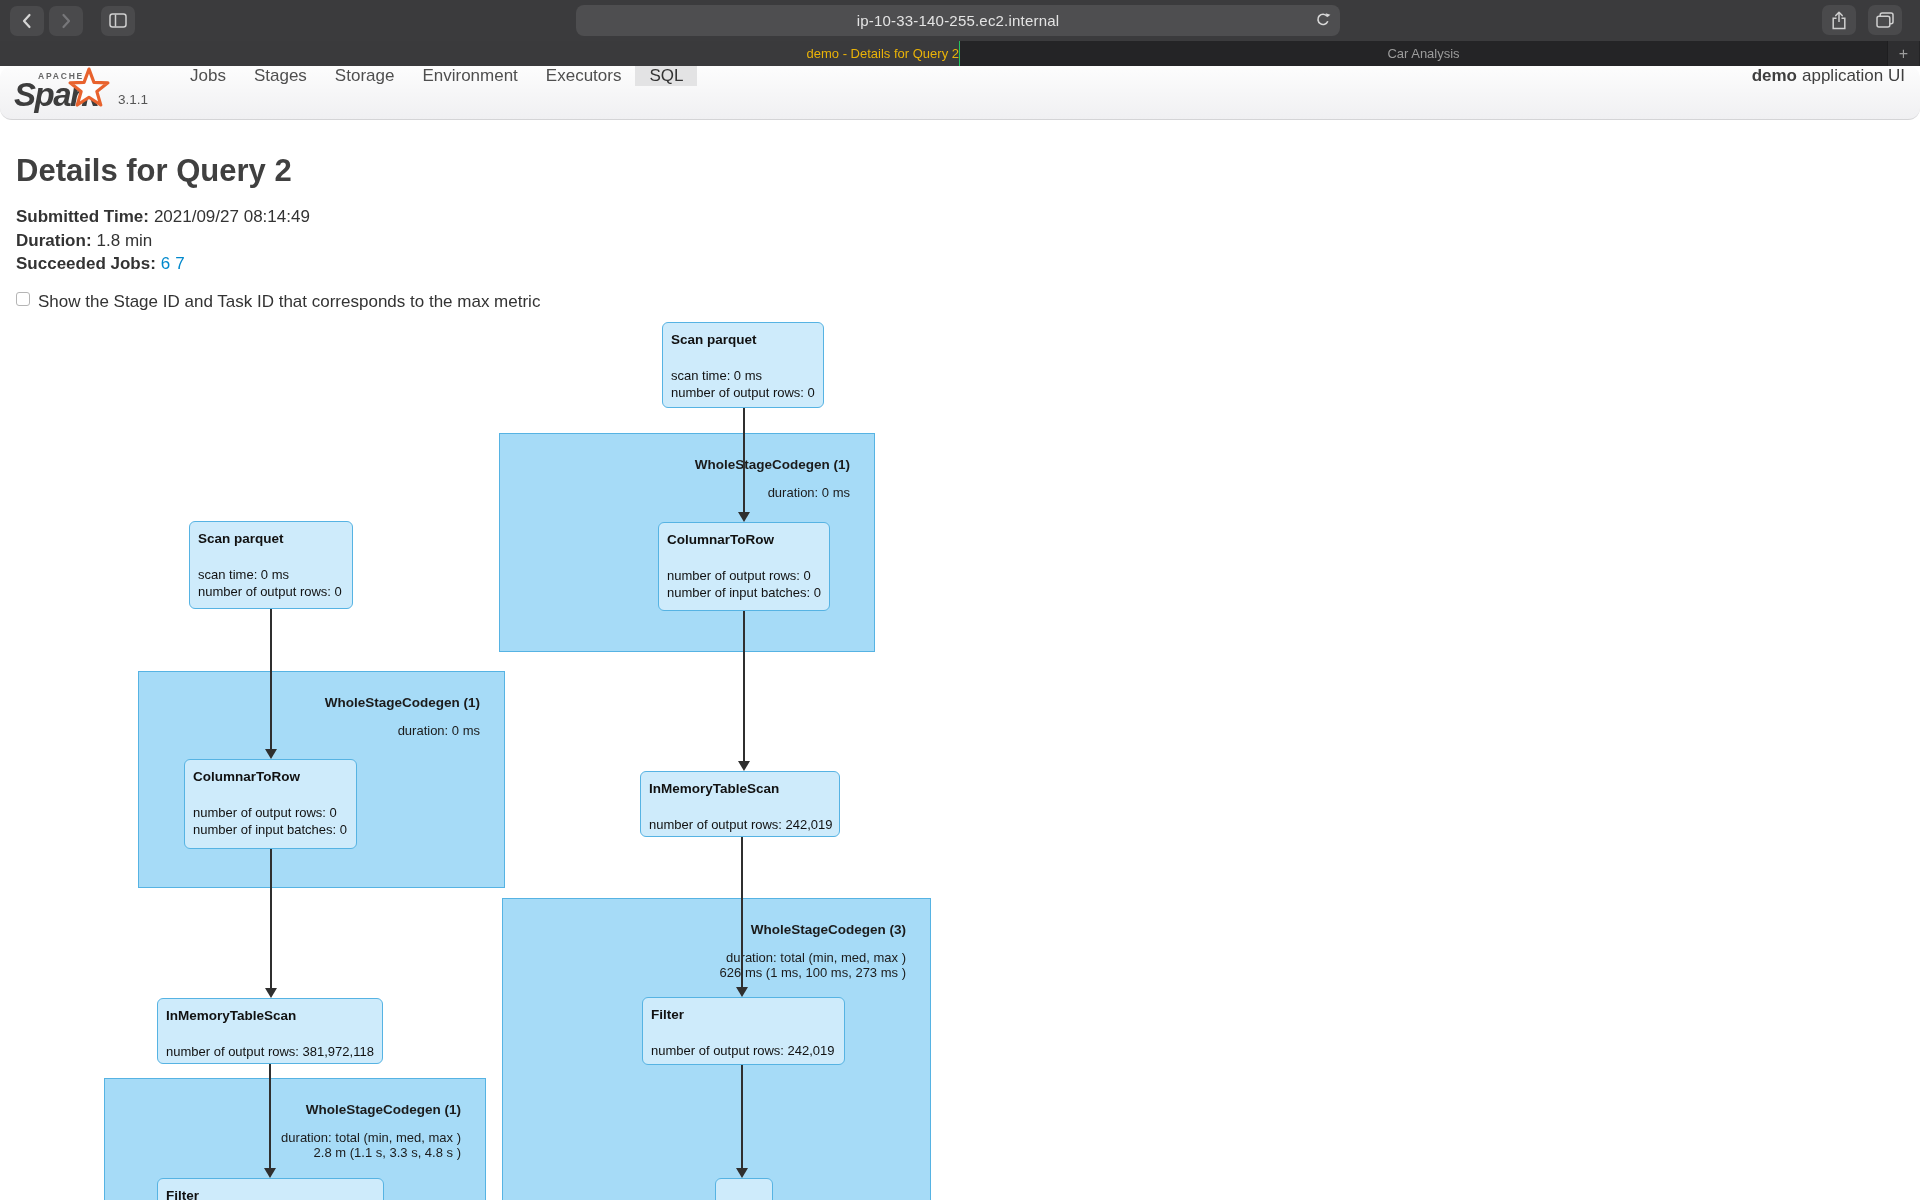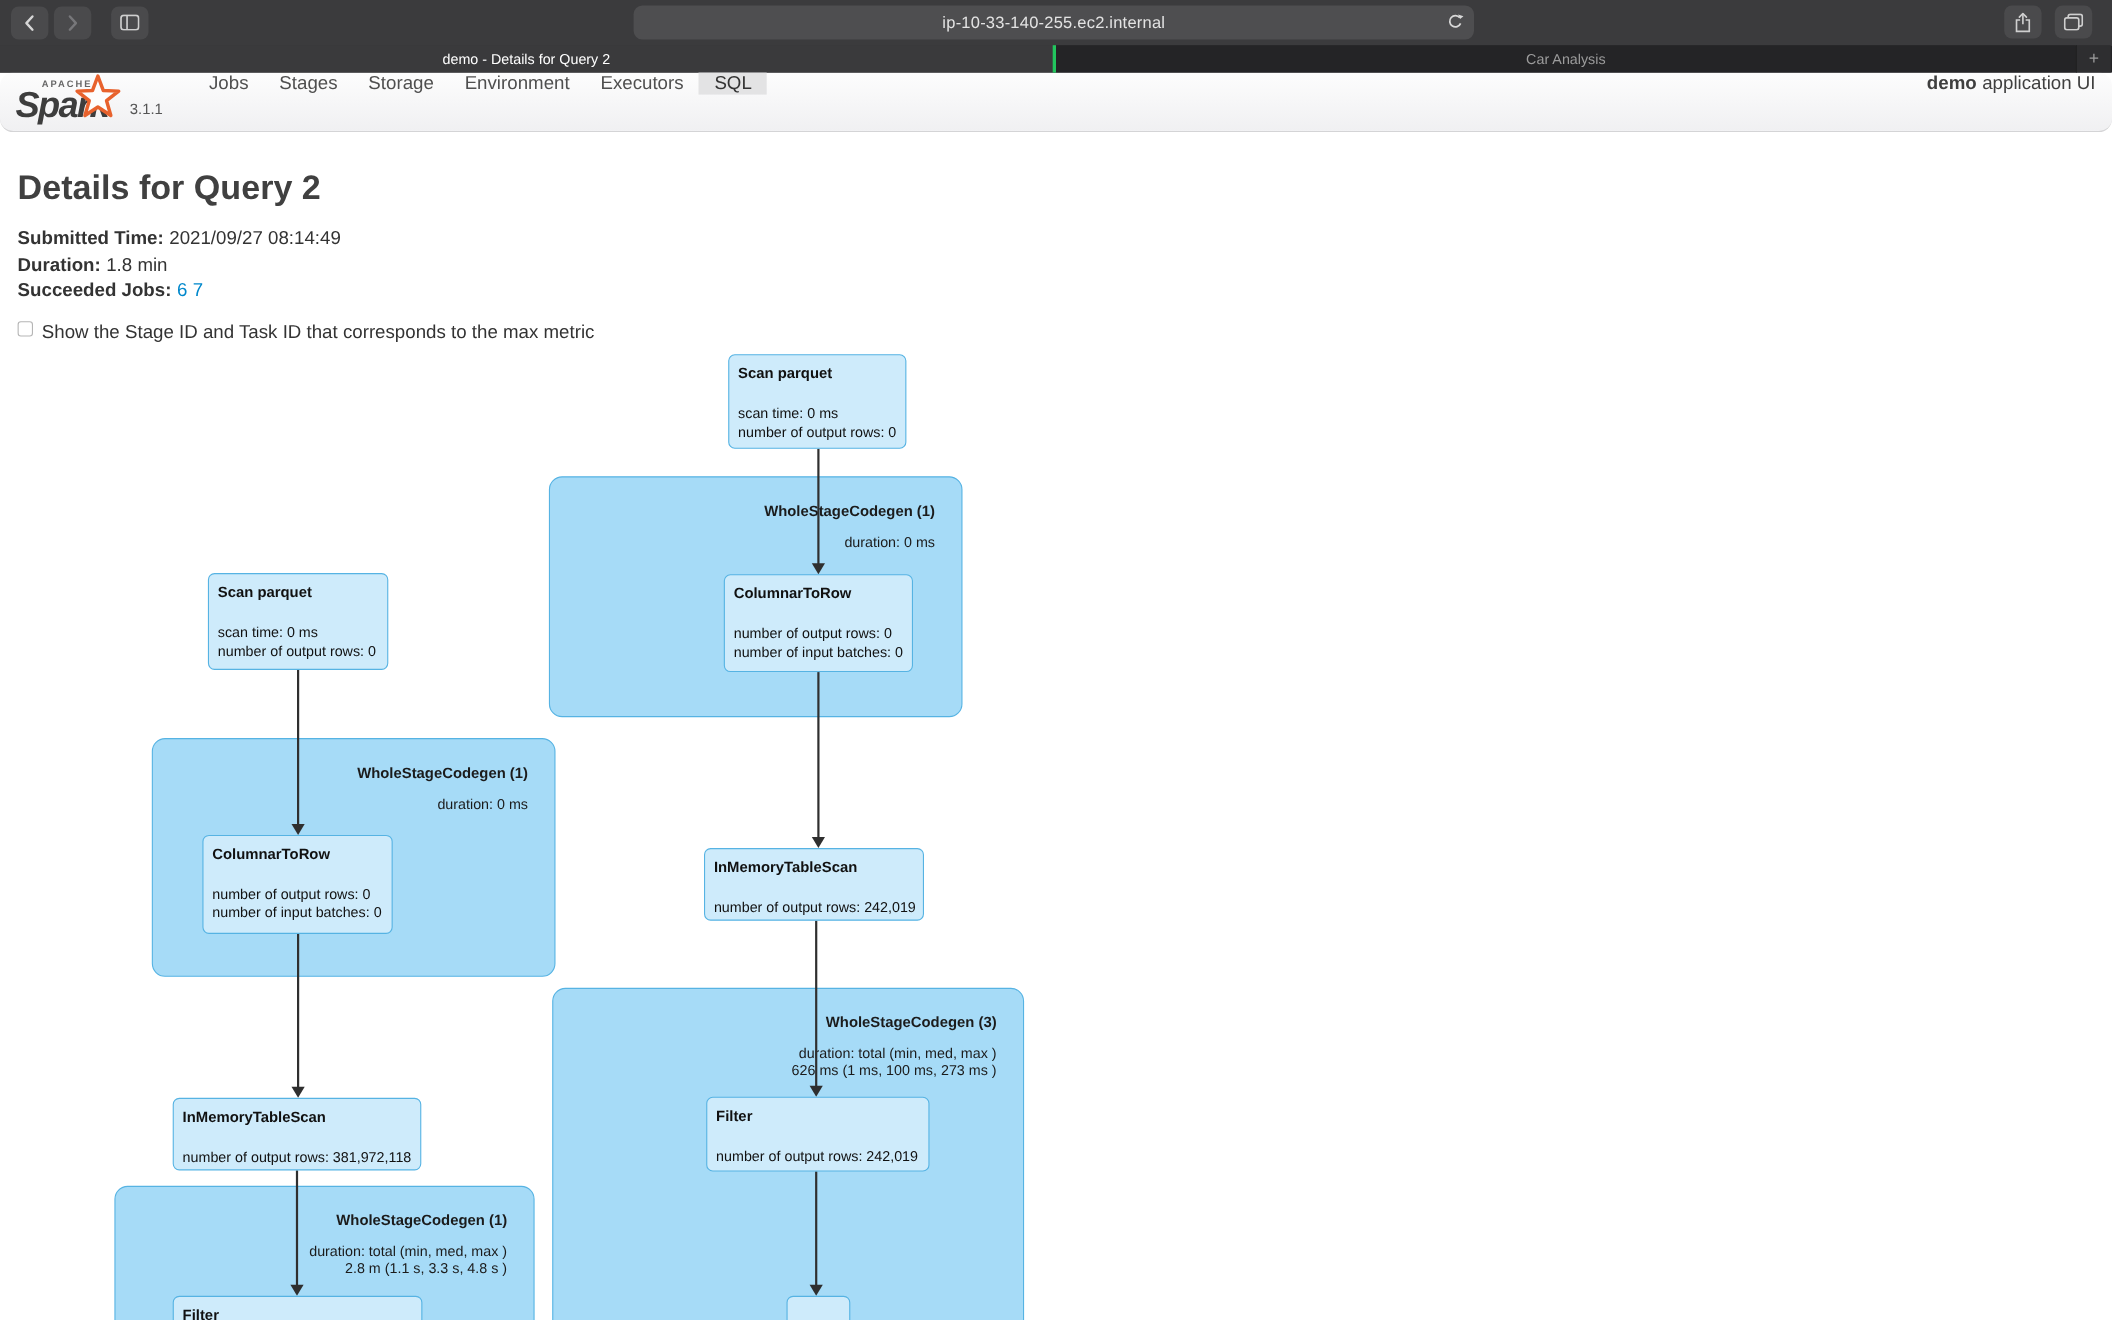--- a/index.html
+++ b/index.html
@@ -14,21 +14,21 @@
   .tb-btn.fwd  { margin-left:5px; }
   .tb-btn.side { margin-left:18px; }
   .urlbar { position:absolute; left:576px; top:5px; width:764px; height:31px; background:#4E4E50; border-radius:8px; display:flex; align-items:center; justify-content:center; }
   .urlbar .url-text { color:#E3E3E3; font-size:15px; letter-spacing:.2px; }
   .urlbar .reload { position:absolute; right:9px; top:7px; }
   .tb-btn.share { position:absolute; left:1822px; top:5px; }
   .tb-btn.tabsbtn { position:absolute; left:1868px; top:5px; }
 
   .tabstrip { height:25px; background:#242426; display:flex; }
   .tab { height:25px; display:flex; align-items:center; justify-content:center; font-size:13px; }
-  .tab.active { width:960px; background:#3A3A3C; color:#ffffff; border-right:3px solid #22c55e; }
+  .tab.active { width:960px; background:#3A3A3C; color:#eab308; border-right:1px solid #22c55e;justify-content:flex-end; }
   .tab.inactive { width:927px; background:#242426; color:#9C9C9C; }
   .newtab { width:32px; height:25px; border-left:1px solid #1E1E20; background:#2E2E30; color:#9C9C9C; font-size:16px; font-weight:300; display:flex; align-items:center; justify-content:center; }
 
   
   .spark-header { height:54px; background:linear-gradient(#FDFDFD,#F0F0F2); border-bottom:1px solid #D4D4D6; display:flex; align-items:flex-start;border-radius:12px; }
   .logo { position:relative; width:146px; margin-left:14px; flex:0 0 auto; }
   .logo .apache { position:absolute; left:24px; top:5px; font-size:8.5px; letter-spacing:1.8px; color:#666; font-weight:bold; }
   .logo .spark-word { position:absolute; left:0px; top:10px; font-size:33px; font-weight:bold; font-style:italic; letter-spacing:-1.5px; color:#3D3D3D; }
   .logo .star { position:absolute; left:54px; top:1px; }
   .logo .ver { position:absolute; left:104px; top:26px; font-size:13.5px; color:#555; }
@@ -44,21 +44,21 @@
   .meta { margin-top:15px; font-size:17px; color:#333; }
   .meta-row { line-height:23.5px; }
   .meta-row b { font-weight:bold; }
   .meta-row .mv { margin-left:5px; }
   .meta-row a { color:#0088CC; text-decoration:none; margin-left:5px; }
   .chk-row { margin-top:16px; display:flex; align-items:flex-start; font-size:17px; color:#333; }
   .chk { width:14px; height:14px; border:1px solid #B5B5B5; border-radius:3px; background:#fff; margin-right:8px; flex:0 0 auto; }
 
   
   #dag { position:absolute; left:0; top:0; width:1920px; height:1200px; pointer-events:none; }
-  .dag-cluster { position:absolute; border:1px solid; border-radius:12px; }
+  .dag-cluster { position:absolute; border:1px solid; border-radius:0; }
   .cluster-label { position:absolute; top:23px; right:24px; font-size:13.5px; font-weight:bold; color:#1B1B1B; white-space:nowrap; }
   .cluster-durations { position:absolute; top:51px; right:24px; text-align:right; font-size:13px; line-height:15px; color:#1B1B1B; white-space:nowrap; }
   .dag-node { position:absolute; border:1px solid; border-radius:6px; padding:9px 8px; }
   .node-title { font-size:13.5px; font-weight:bold; color:#111; white-space:nowrap; }
   .node-metrics { margin-top:20px; font-size:13px; line-height:17px; color:#111; white-space:nowrap; }
   .dag-edge-line { position:absolute; width:2px; }
   .dag-edge-arrow { position:absolute; width:0; height:0; border-left:6px solid transparent; border-right:6px solid transparent; border-top:10px solid #2F2F2F; }
 </style>
 </head>
 <body>

